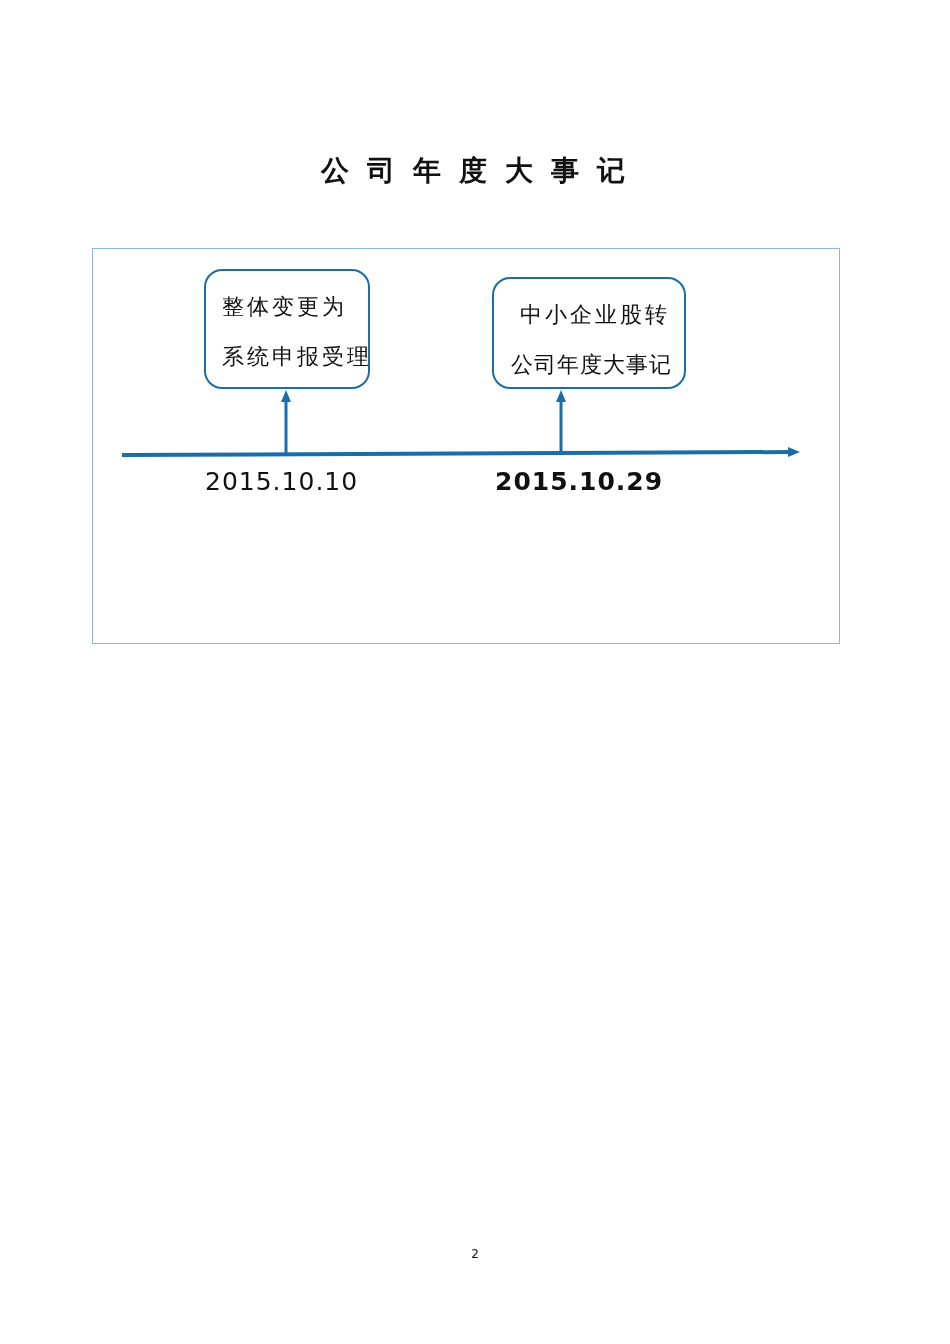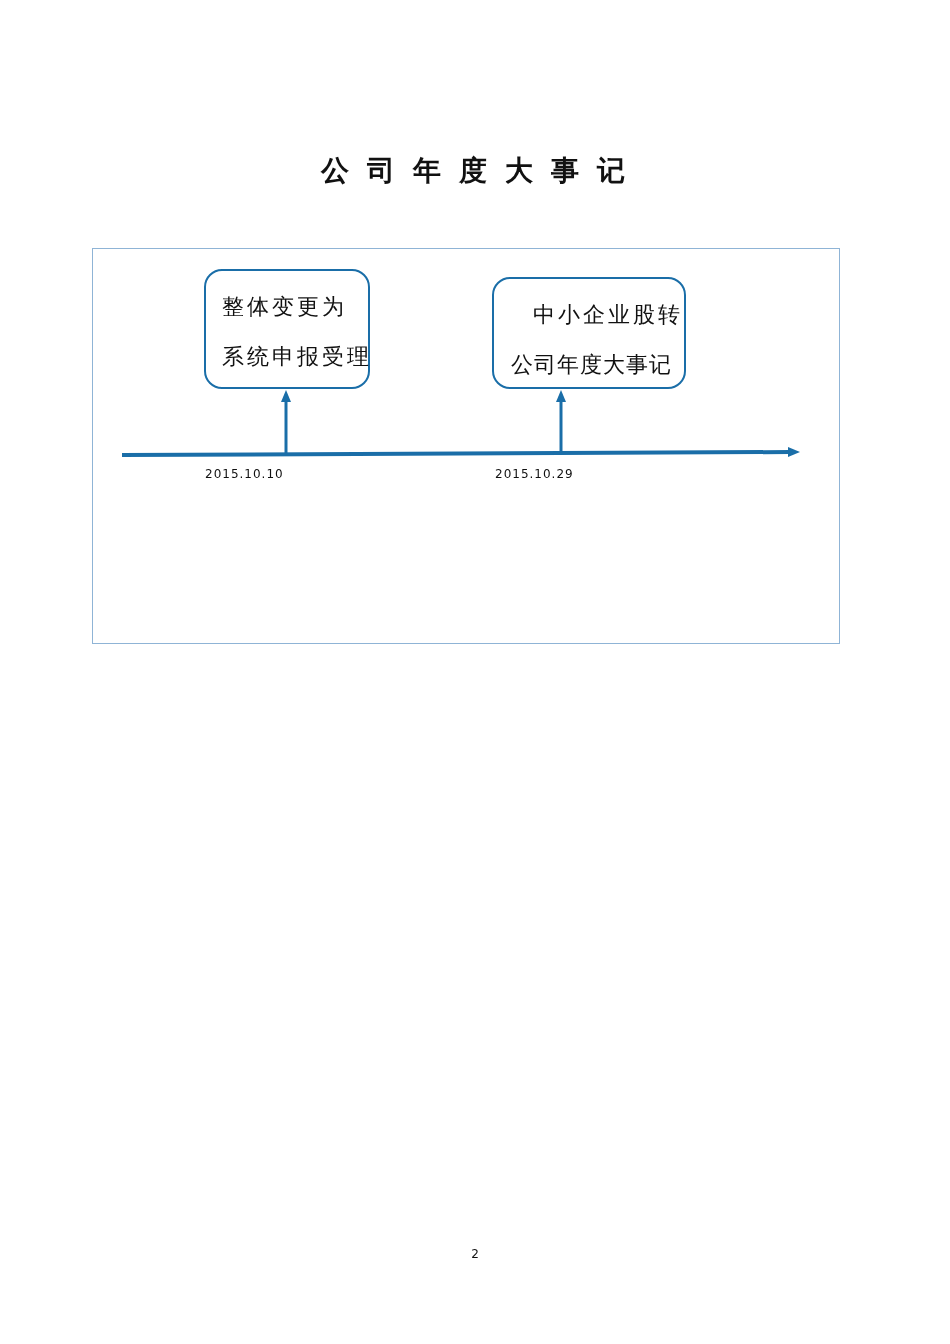--- a/index.html
+++ b/index.html
@@ -7,21 +7,21 @@
            font-family: "DejaVu Sans", "Liberation Sans", sans-serif; color: #111; }
     .title { position: absolute; top: 152px; left: 0; width: 950px; text-align: center;
              font-size: 28px; font-weight: bold; letter-spacing: 18px; padding-left: 14px;
              box-sizing: border-box; }
     .frame { position: absolute; left: 92px; top: 248px; width: 748px; height: 396px;
              border: 1px solid #8fb4d6; box-sizing: border-box; }
     .tl-svg { position: absolute; left: 0; top: 0; width: 950px; height: 1344px; }
     .event-box { position: absolute; border: 2px solid #1a6ea8; border-radius: 18px;
                  background: #fff; box-sizing: border-box; }
     .event-line { position: absolute; font-size: 22px; letter-spacing: 3px; white-space: nowrap; text-align: right; }
-    .date { position: absolute; font-size: 12px; letter-spacing: 1px; font-family: "DejaVu Sans", sans-serif; }
+    .date { position: absolute; font-size: 25px; letter-spacing: 1px; font-family: "DejaVu Sans", sans-serif; }
     .page-num { position: absolute; top: 1247px; left: 0; width: 950px; text-align: center; font-size: 12px; }
   </style>
 </head>
 <body>
 
 <div class="title">公司年度大事记</div>
 
 <div class="frame"></div>
 
 <svg class="tl-svg" viewBox="0 0 950 1344">
@@ -39,19 +39,19 @@
   </g>
 </svg>
 
 <div class="event-box" style="left:204px; top:269px; width:166px; height:120px;">
 </div>
 <div class="event-line" style="left:222px; top:292px;">整体变更为</div>
 <div class="event-line" style="left:222px; top:342px;">系统申报受理</div>
 
 <div class="event-box" style="left:492px; top:277px; width:194px; height:112px;">
 </div>
-<div class="event-line" style="left:533px; top:300px;">中小企业股转</div>
+<div class="event-line" style="left:520px; top:300px;">中小企业股转</div>
 <div class="event-line" style="left:511px; top:350px; letter-spacing:1px;">公司年度大事记</div>
 
 <div class="date" style="left:205px; top:467px;">2015.10.10</div>
-<div class="date" style="left:495px; top:467px;">2015.10.29</div>
+<div class="date" style="left:495px; top:467px;font-weight:bold;">2015.10.29</div>
 
 <div class="page-num">2</div>
 
 </body></html>

